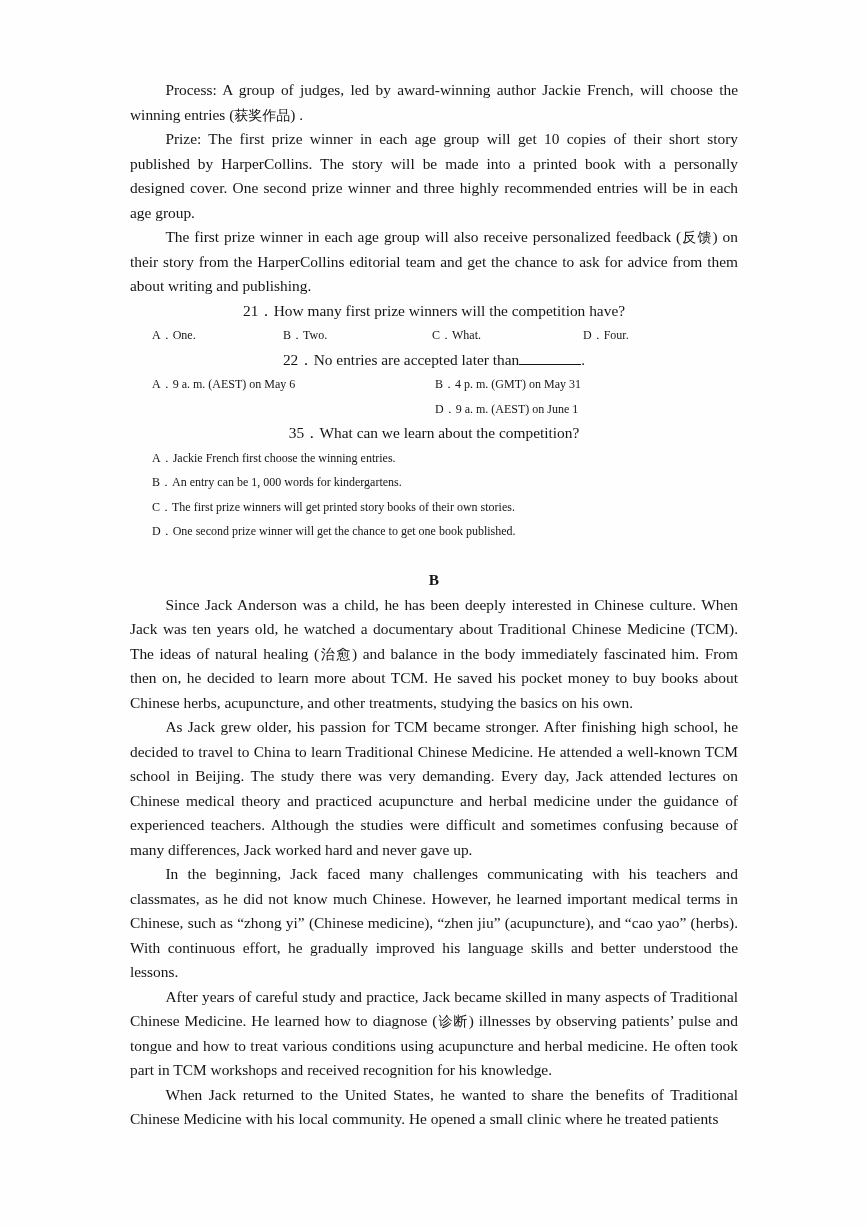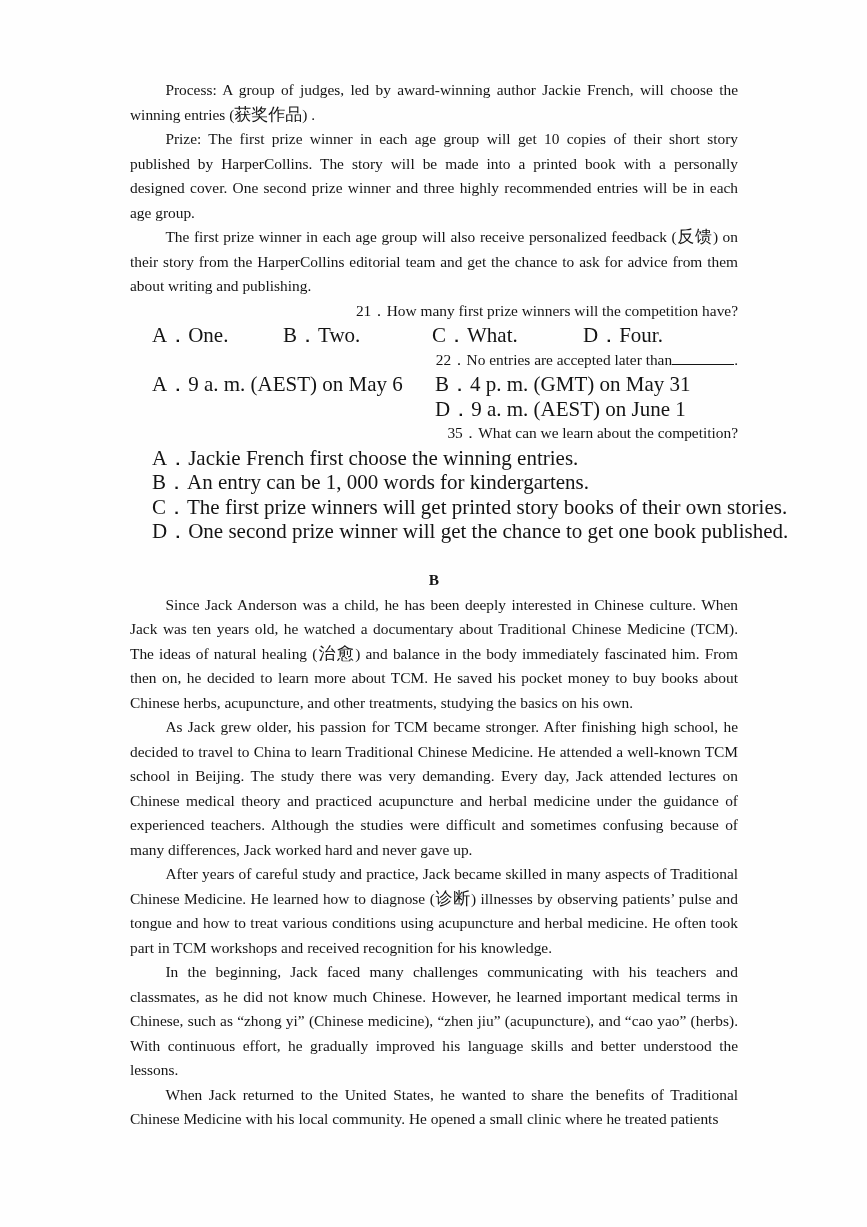--- a/index.html
+++ b/index.html
@@ -36,31 +36,31 @@
     text-align: justify;
     text-justify: inter-word;
     text-indent: 2.3em;
     hyphens: none;
   }
   
   .q-stem {
     margin: 0;
     font-size: 15.4px;
     line-height: 24.5px;
-    text-align: right;
+    text-align: center;
     text-indent: 0;
     white-space: nowrap;
   }
   .q-num {
     display: inline-block;
   }
   
   .opt-row {
     margin: 0;
-    font-size: 21px;
+    font-size: 12px;
     line-height: 24.5px;
     position: relative;
     height: 24.5px;
   }
   .opt {
     position: absolute;
     top: 0;
     white-space: nowrap;
   }
   .opt-row.single .opt {
@@ -85,21 +85,21 @@
     text-align: center;
     text-indent: 0;
   }
   .blank-line {
     height: 24.5px;
     line-height: 24.5px;
     font-size: 15.4px;
   }
   .cjk {
     font-family: Liberation Sans, sans-serif;
-    font-size: 17px;
+    font-size: 14px;
   }
   .blank-fill {
     display: inline-block;
     border-bottom: 1px solid #141414;
     width: 62px;
     height: 0.95em;
     vertical-align: baseline;
   }
 </style>
 </head>
@@ -148,18 +148,18 @@
     <div class="opt-row single">
       <span class="opt"><span>D．</span><span>One second prize winner will get the chance to get one book published.</span></span>
     </div>
 
     <div class="blank-line">&nbsp;</div>
 
     <p class="section-letter">B</p>
 
     <p class="para">Since Jack Anderson was a child, he has been deeply interested in Chinese culture. When Jack was ten years old, he watched a documentary about Traditional Chinese Medicine (TCM). The ideas of natural healing (<span class="cjk">治愈</span>) and balance in the body immediately fascinated him. From then on, he decided to learn more about TCM. He saved his pocket money to buy books about Chinese herbs, acupuncture, and other treatments, studying the basics on his own.</p>
     <p class="para">As Jack grew older, his passion for TCM became stronger. After finishing high school, he decided to travel to China to learn Traditional Chinese Medicine. He attended a well-known TCM school in Beijing. The study there was very demanding. Every day, Jack attended lectures on Chinese medical theory and practiced acupuncture and herbal medicine under the guidance of experienced teachers. Although the studies were difficult and sometimes confusing because of many differences, Jack worked hard and never gave up.</p>
+    <p class="para">In the beginning, Jack faced many challenges communicating with his teachers and classmates, as he did not know much Chinese. However, he learned important medical terms in Chinese, such as “zhong yi” (Chinese medicine), “zhen jiu” (acupuncture), and “cao yao” (herbs). With continuous effort, he gradually improved his language skills and better understood the lessons.</p>
     <p class="para">After years of careful study and practice, Jack became skilled in many aspects of Traditional Chinese Medicine. He learned how to diagnose (<span class="cjk">诊断</span>) illnesses by observing patients’ pulse and tongue and how to treat various conditions using acupuncture and herbal medicine. He often took part in TCM workshops and received recognition for his knowledge.</p>
-    <p class="para">In the beginning, Jack faced many challenges communicating with his teachers and classmates, as he did not know much Chinese. However, he learned important medical terms in Chinese, such as “zhong yi” (Chinese medicine), “zhen jiu” (acupuncture), and “cao yao” (herbs). With continuous effort, he gradually improved his language skills and better understood the lessons.</p>
     <p class="para">When Jack returned to the United States, he wanted to share the benefits of Traditional Chinese Medicine with his local community. He opened a small clinic where he treated patients</p>
 
   </div>
 </div>
 
 </body></html>

